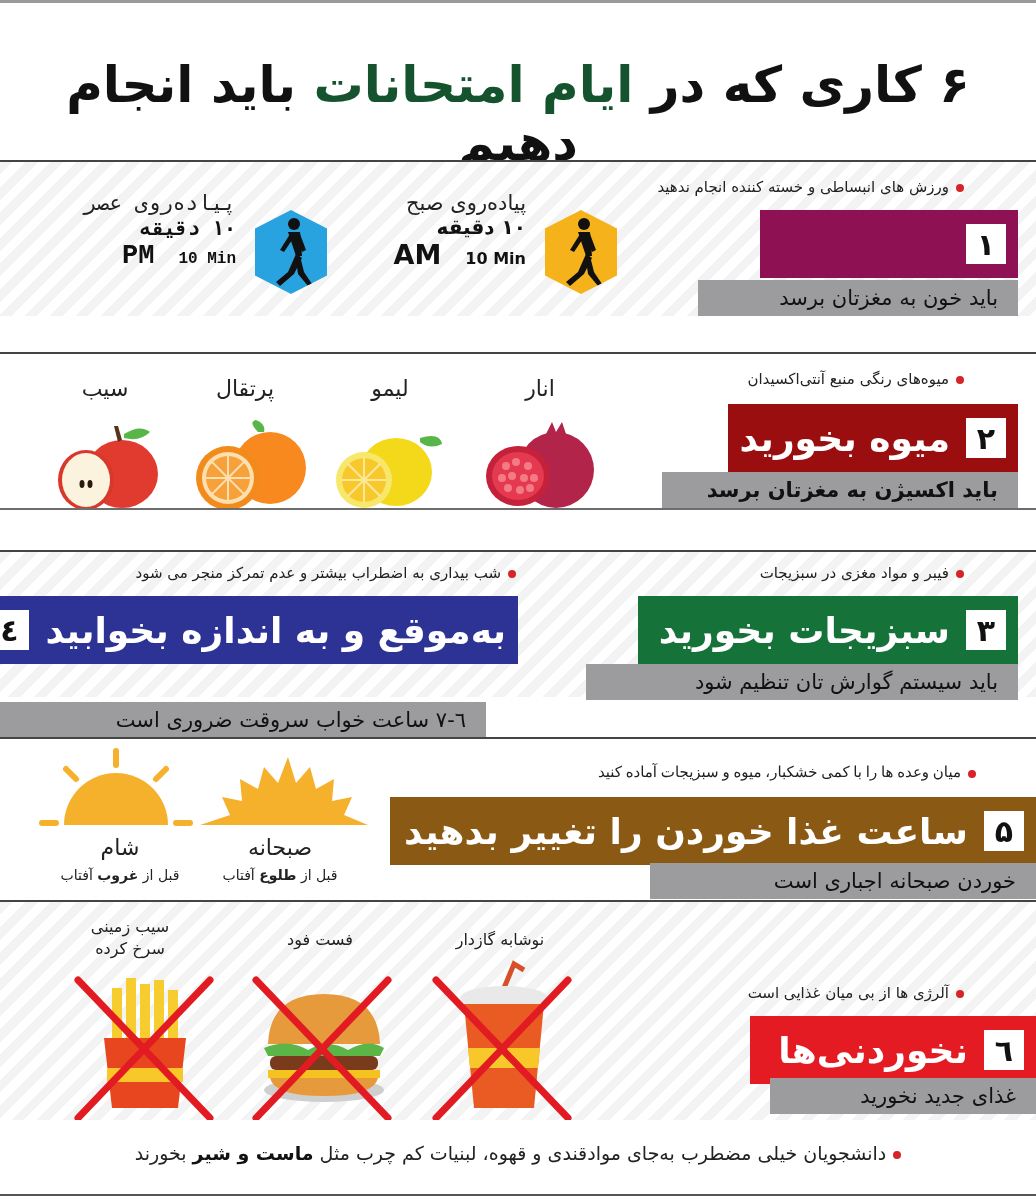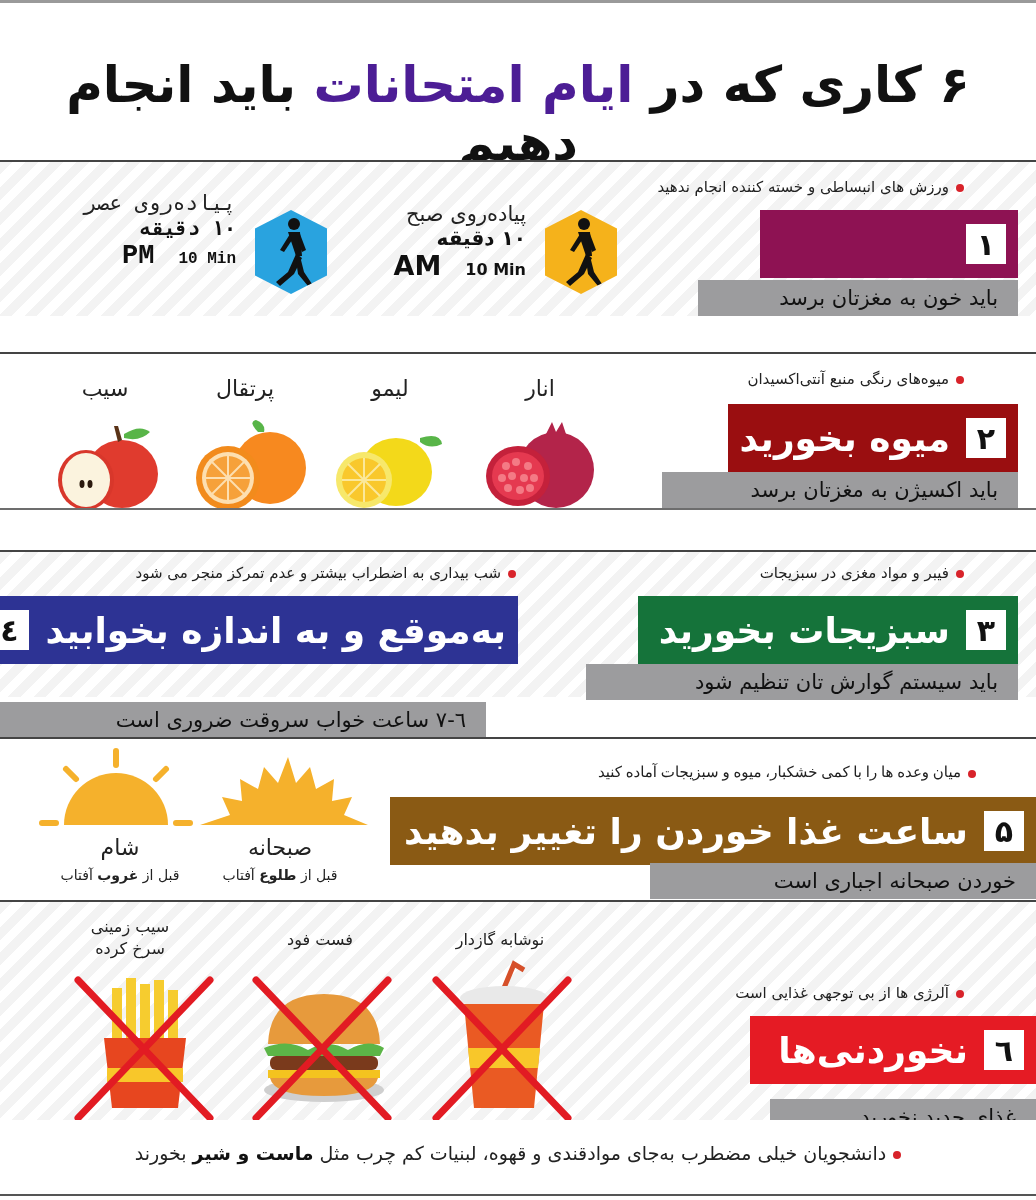--- a/index.html
+++ b/index.html
@@ -5,21 +5,21 @@
   * { box-sizing: border-box; margin: 0; padding: 0; }
   html, body { width: 1036px; height: 1200px; overflow: hidden; background: #ffffff; }
   body { font-family: "DejaVu Sans", sans-serif; position: relative; direction: ltr; color: #111; }
 
   .frame-top { position: absolute; left: 0; top: 0; width: 1036px; height: 3px; background: #9a9a9a; }
 
   .main-title {
     position: absolute; top: 56px; left: 0; width: 1036px; text-align: center;
     direction: rtl; font-size: 50px; font-weight: bold; letter-spacing: -1px; color: #111;
   }
-  .main-title .red { color: #4c1d95; }
+  .main-title .red { color: #14532d; }
 
   .band { position: absolute; left: 0; width: 1036px; border-top: 2px solid #444; }
   .band.striped {
     background: repeating-linear-gradient(135deg, #f3f3f3 0px, #f3f3f3 9px, #ffffff 9px, #ffffff 18px);
   }
   .band.plain { background: #ffffff; }
   .band-bottom { position: absolute; left: 0; width: 1036px; height: 2px; background: #555; }
   .note {
     position: absolute; direction: rtl; font-size: 15px; color: #222; white-space: nowrap;
   }
@@ -85,21 +85,21 @@
   <div class="hex" style="left:545px; top:48px; background:#f5b21b;">
     <svg width="50" height="72" viewBox="0 0 50 72">
       <circle cx="28" cy="8" r="6" fill="#111"></circle>
       <path d="M22 16 L34 16 L36 40 L30 40 Z" fill="#111"></path>
       <path d="M24 18 L14 34 L18 36 L26 24 Z" fill="#111"></path>
       <path d="M34 18 L40 34 L36 36 L32 26 Z" fill="#111"></path>
       <path d="M30 38 L22 56 L10 66 L14 70 L28 58 L36 42 Z" fill="#111"></path>
       <path d="M34 40 L38 56 L46 68 L42 70 L32 58 L30 44 Z" fill="#111"></path>
     </svg>
   </div>
-  <div class="walk-info" style="right:510px; top:40px; width:140px;">
+  <div class="walk-info" style="right:510px; top:29px; width:140px;">
     <div class="l1">پیاده‌روی صبح</div>
     <div class="l2">۱۰ دقیقه</div>
     <div class="l3">
       <span class="big">AM</span><span class="small">10 Min</span>
     </div>
   </div>
 
   <div class="hex" style="left:255px; top:48px; background:#29a3df;">
     <svg width="50" height="72" viewBox="0 0 50 72">
       <circle cx="28" cy="8" r="6" fill="#111"></circle>
@@ -120,21 +120,21 @@
 </section>
 
 <section class="band plain" style="top:352px;height:156px;">
   <div class="note" style="top:16px; right:72px;">
     <span class="dot"></span><span>میوه‌های رنگی منبع آنتی‌اکسیدان</span>
   </div>
   <div class="title-box" style="top:50px; right:18px; width:290px; background:#9a0e10;">
     <span class="num-badge">۲</span>
     <span>میوه بخورید</span>
   </div>
-  <div class="sub-bar" style="top:118px; right:18px; width:356px;">
+  <div class="sub-bar" style="top:118px; right:18px; width:356px;font-weight:bold;">
     <span>باید اکسیژن به مغزتان برسد</span>
   </div>
 
   <div class="label" style="left:510px; top:22px; width:60px; font-size:22px;">انار</div>
   <div class="label" style="left:350px; top:22px; width:80px; font-size:22px;">لیمو</div>
   <div class="label" style="left:200px; top:22px; width:90px; font-size:22px;">پرتقال</div>
   <div class="label" style="left:70px; top:22px; width:70px; font-size:22px;">سیب</div>
 
   <svg style="position:absolute; left:482px; top:64px;" width="118" height="90" viewBox="0 0 118 90">
     <circle cx="74" cy="52" r="38" fill="#b3244a"></circle>
@@ -250,27 +250,27 @@
     <path d="M28 78 A52 52 0 0 1 132 78 Z" fill="#f5b12c"></path>
   </svg>
   <div class="label" style="left:70px; top:96px; width:100px; font-size:22px;">شام</div>
   <div class="label" style="left:45px; top:128px; width:150px; font-size:14px;">
     <span>قبل از</span> <b>غروب</b> <span>آفتاب</span>
   </div>
 </section>
 
 <section class="band striped" style="top:900px;height:220px;">
   <div class="note" style="top:82px; right:72px;">
-    <span class="dot"></span><span>آلرژی ها از بی توجهی غذایی است</span>
+    <span class="dot"></span><span>آلرژی ها از بی میان غذایی است</span>
   </div>
   <div class="title-box" style="top:114px; right:0; width:286px; background:#e51b24;">
     <span class="num-badge">٦</span>
     <span>نخوردنی‌ها</span>
   </div>
-  <div class="sub-bar" style="top:197px; right:0; width:266px;margin-left:28px;">
+  <div class="sub-bar" style="top:176px; right:0; width:266px;margin-left:28px;">
     <span>غذای جدید نخورید</span>
   </div>
 
   <div class="label" style="left:440px; top:28px; width:120px; font-size:16px;">نوشابه گازدار</div>
   <div class="label" style="left:270px; top:28px; width:100px; font-size:16px;">فست فود</div>
   <div class="label" style="left:80px; top:14px; width:100px; font-size:16px; line-height:22px;">
     <div>سیب زمینی</div>
     <div>سرخ کرده</div>
   </div>
 

